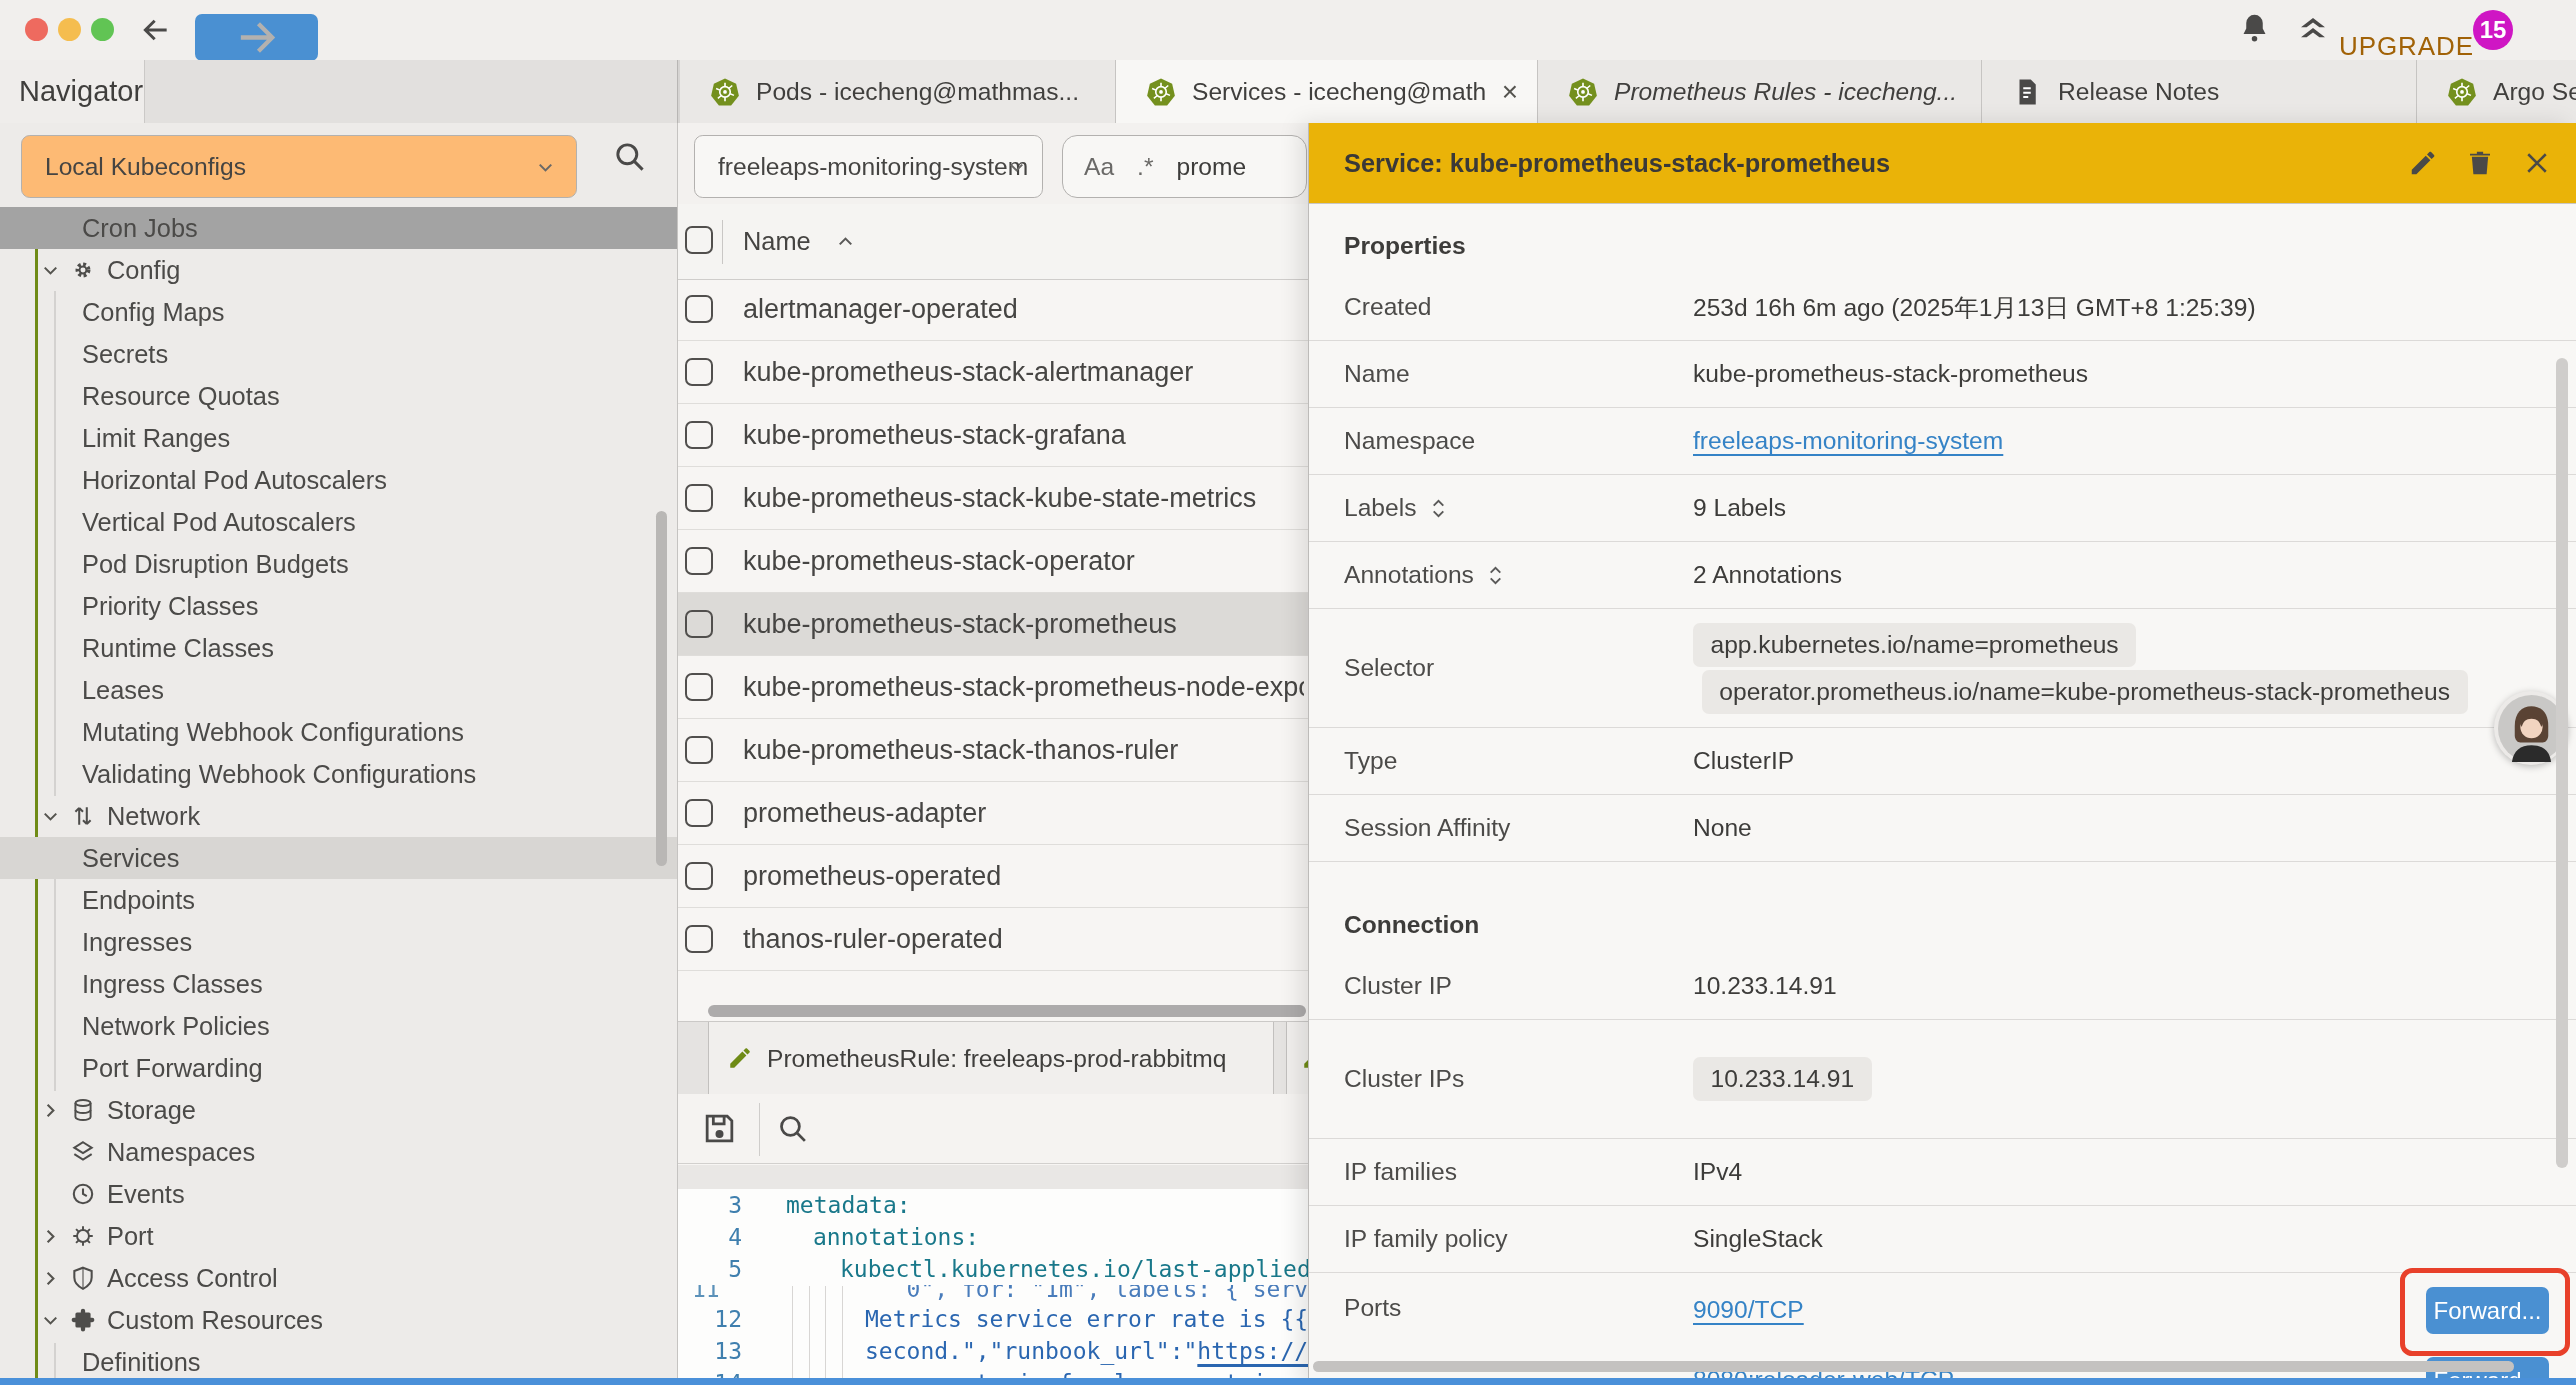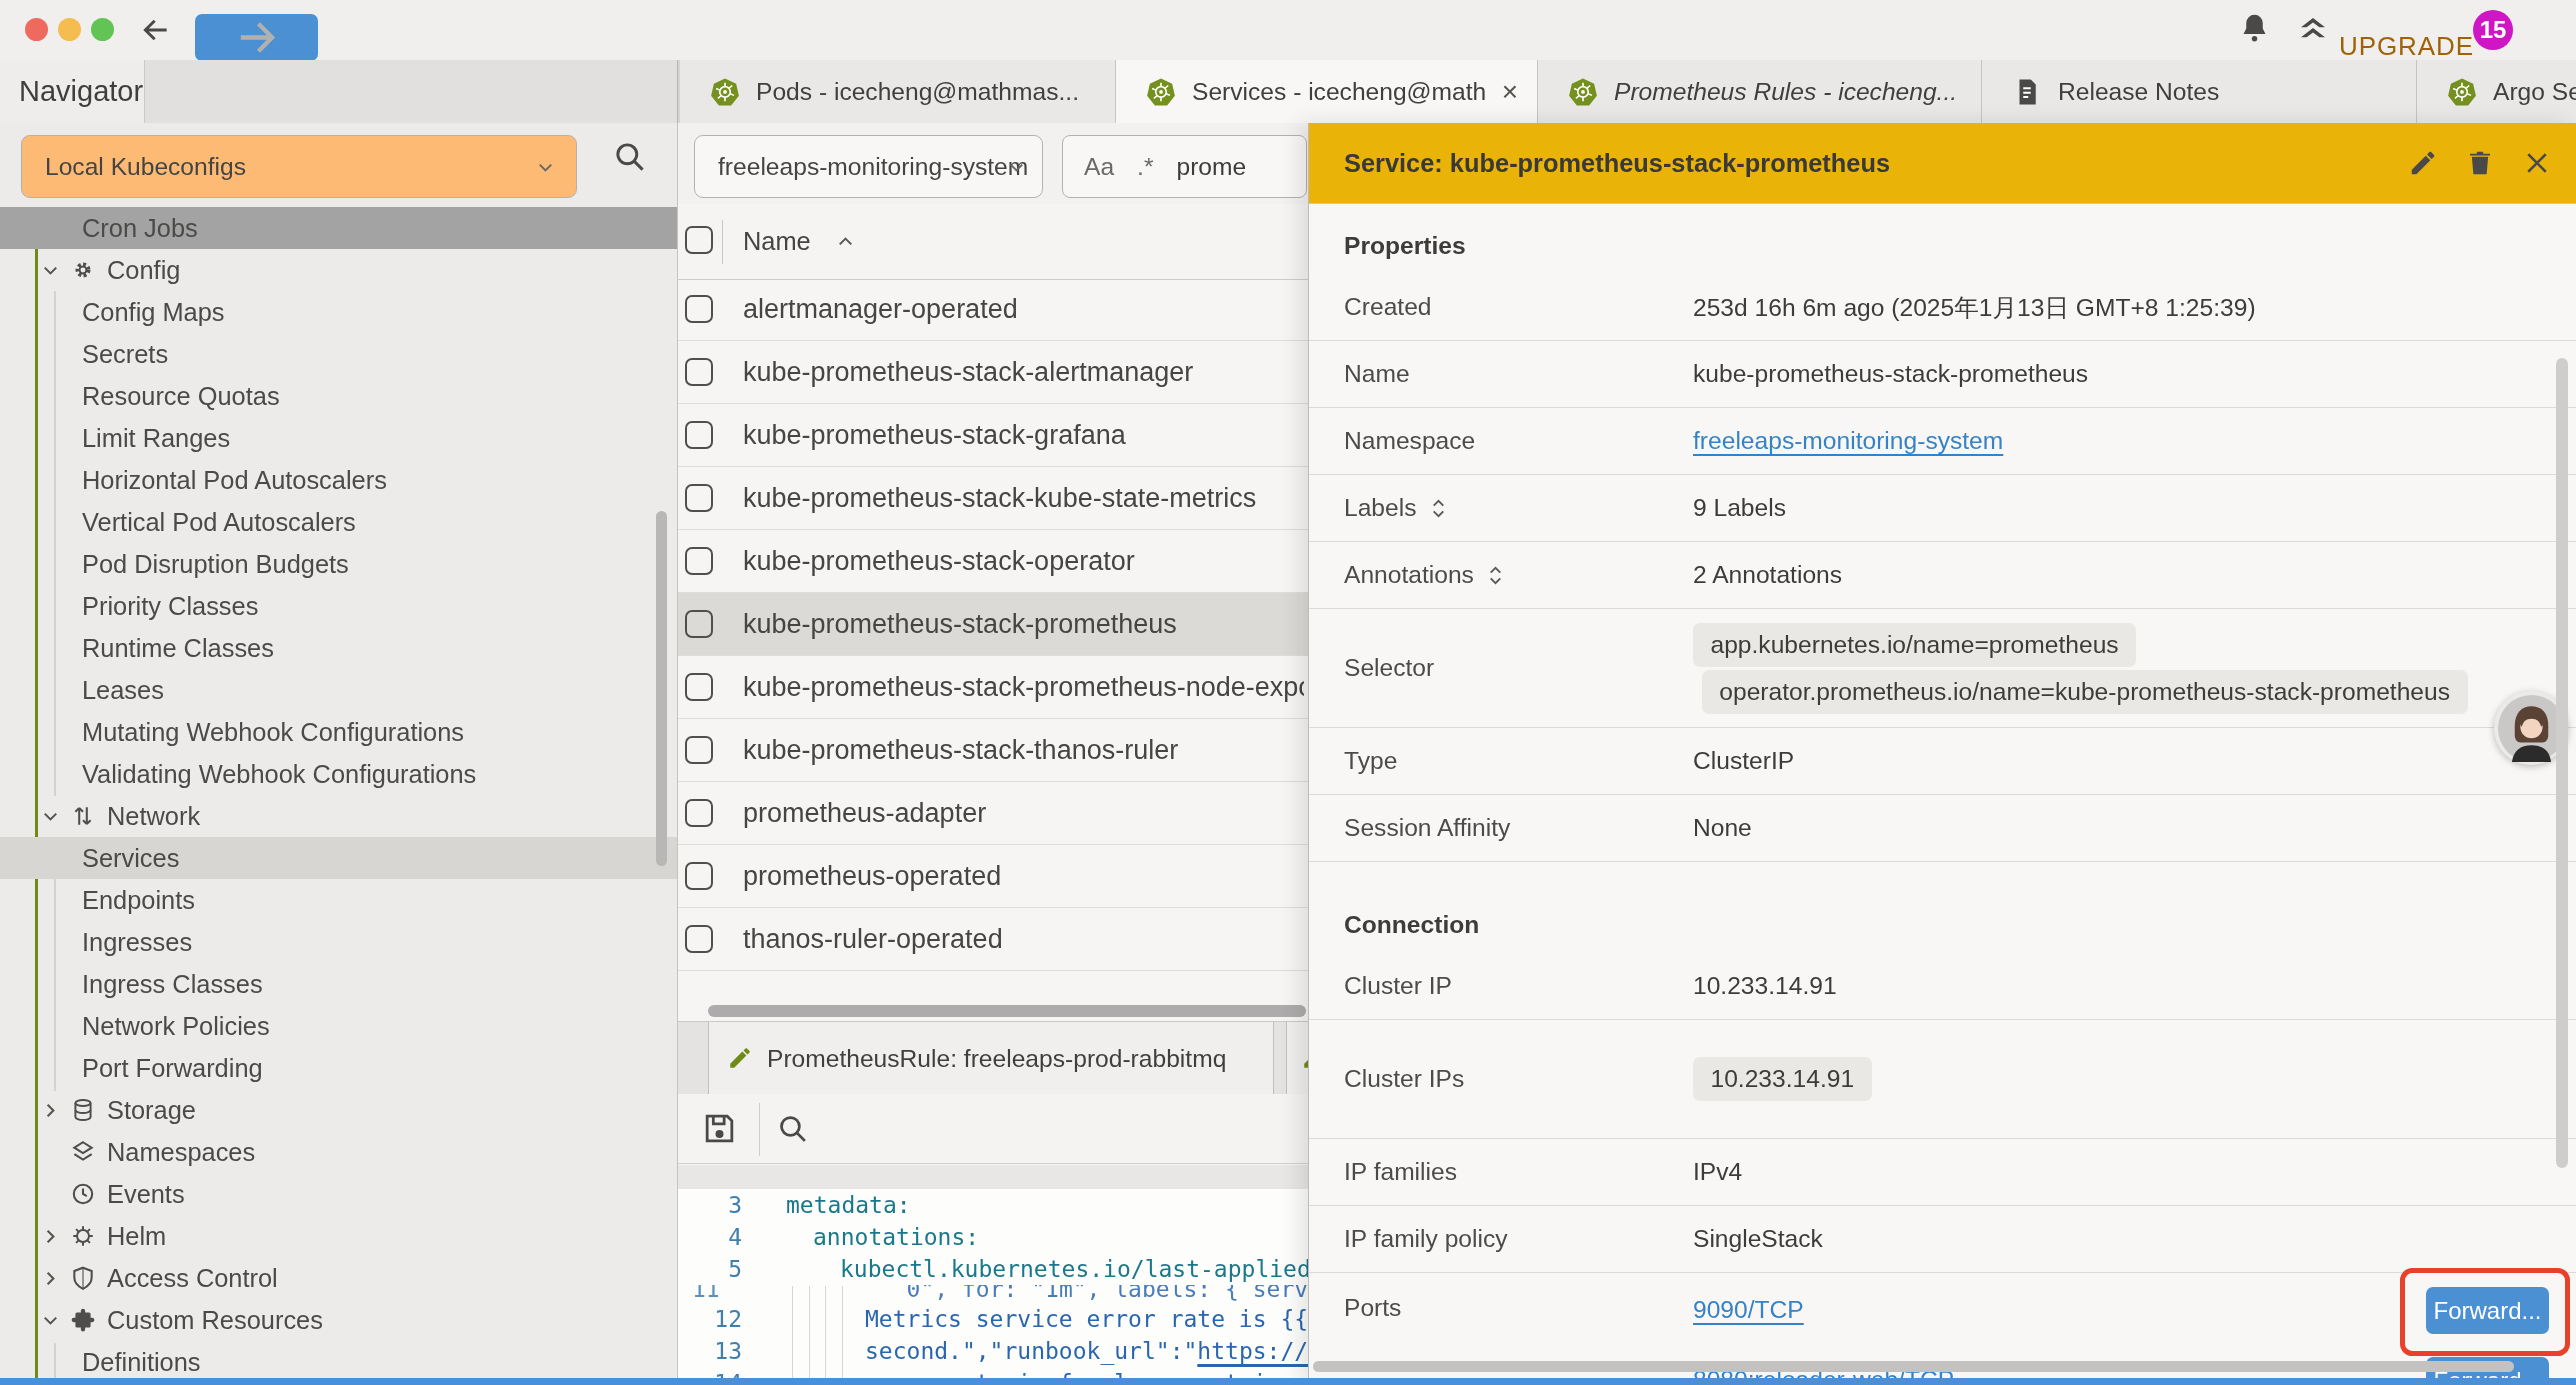--- a/index.html
+++ b/index.html
@@ -59,21 +59,21 @@
   .guide{position:absolute;left:54px;width:1.8px;background:#d4d2d0;}
   .g1{top:84px;height:42px;}.g2{top:168px;height:505px;}.g3{top:715px;height:253px;}.g4{top:1220px;height:35px;}
   .sb-scroll{position:absolute;left:656px;top:388px;width:11.4px;height:355px;border-radius:6.1px;background:#b9b7b5;}
 
   
   .midpanel{position:absolute;left:677px;top:123px;width:631px;height:1263px;background:#f7f5f3;border-left:0.9px solid #c5c3c1;box-sizing:border-box;overflow:hidden;}
   .nsrow{position:absolute;left:0;top:0;width:631px;height:81px;background:#f3f1ef;border-bottom:0.9px solid #d5d3d1;}
   .nsdrop{position:absolute;left:16px;top:12.3px;width:349px;height:63px;border:0.9px solid #b3b1af;border-radius:8.8px;background:#f8f7f5;
           box-sizing:border-box;font-size:24.6px;line-height:61px;padding-left:23px;color:#454442;white-space:nowrap;overflow:hidden;}
   .nsdrop .ddchev{position:absolute;right:14px;top:20px;width:23px;height:23px;color:#6a6967;}
-  .filterbox{position:absolute;left:384px;top:12.3px;width:245px;height:63px;border:0.9px solid #b3b1af;border-radius:8px;background:#f8f7f5;
+  .filterbox{position:absolute;left:384px;top:12.3px;width:245px;height:63px;border:0.9px solid #b3b1af;border-radius:15px;background:#f8f7f5;
              box-sizing:border-box;display:flex;align-items:center;gap:23px;padding-left:21px;font-size:24.6px;overflow:hidden;}
   .ftok{color:#6a6967;}
   .fquery{color:#3d3c3a;}
   .thead{position:absolute;left:0;top:81px;width:631px;height:75px;background:#f5f4f2;border-bottom:0.9px solid #cfcdcb;}
   .cb{position:absolute;left:7px;top:22px;width:28px;height:28px;border:2.6px solid #514f4d;border-radius:7px;box-sizing:border-box;background:transparent;}
   .thead .hdiv{position:absolute;left:44px;top:16px;width:0.9px;height:44px;background:#c9c7c5;}
   .thead .hname{position:absolute;left:65px;line-height:75px;font-size:25.4px;color:#454442;}
   .thead .sort{position:absolute;left:156px;top:26px;width:23px;height:23px;color:#5a5958;}
   .mrows{position:absolute;left:0;top:155px;width:631px;}
   .mrow{position:relative;height:63px;border-bottom:0.9px solid #dfddda;box-sizing:border-box;}
@@ -451,21 +451,21 @@
             <svg viewBox="0 0 24 24" fill="none" stroke="currentColor" stroke-width="2.2">
               <path d="M9 6l6 6-6 6"></path>
             </svg>
           </span>
           <span class="ticon">
             <svg viewBox="0 0 24 24" fill="none" stroke="currentColor" stroke-width="1.8">
               <circle cx="12" cy="12" r="5.5"></circle>
               <path d="M12 3v4M12 17v4M3 12h4M17 12h4M5.6 5.6l2.8 2.8M15.6 15.6l2.8 2.8M18.4 5.6l-2.8 2.8M8.4 15.6l-2.8 2.8"></path>
             </svg>
           </span>
-          <span class="tlabel">Helm</span>
+          <span class="tlabel">Port</span>
         </div>
 
         <div class="trow lvl0">
           <span class="chev">
             <svg viewBox="0 0 24 24" fill="none" stroke="currentColor" stroke-width="2.2">
               <path d="M9 6l6 6-6 6"></path>
             </svg>
           </span>
           <span class="ticon">
             <svg viewBox="0 0 24 24" fill="none" stroke="currentColor" stroke-width="1.9">

